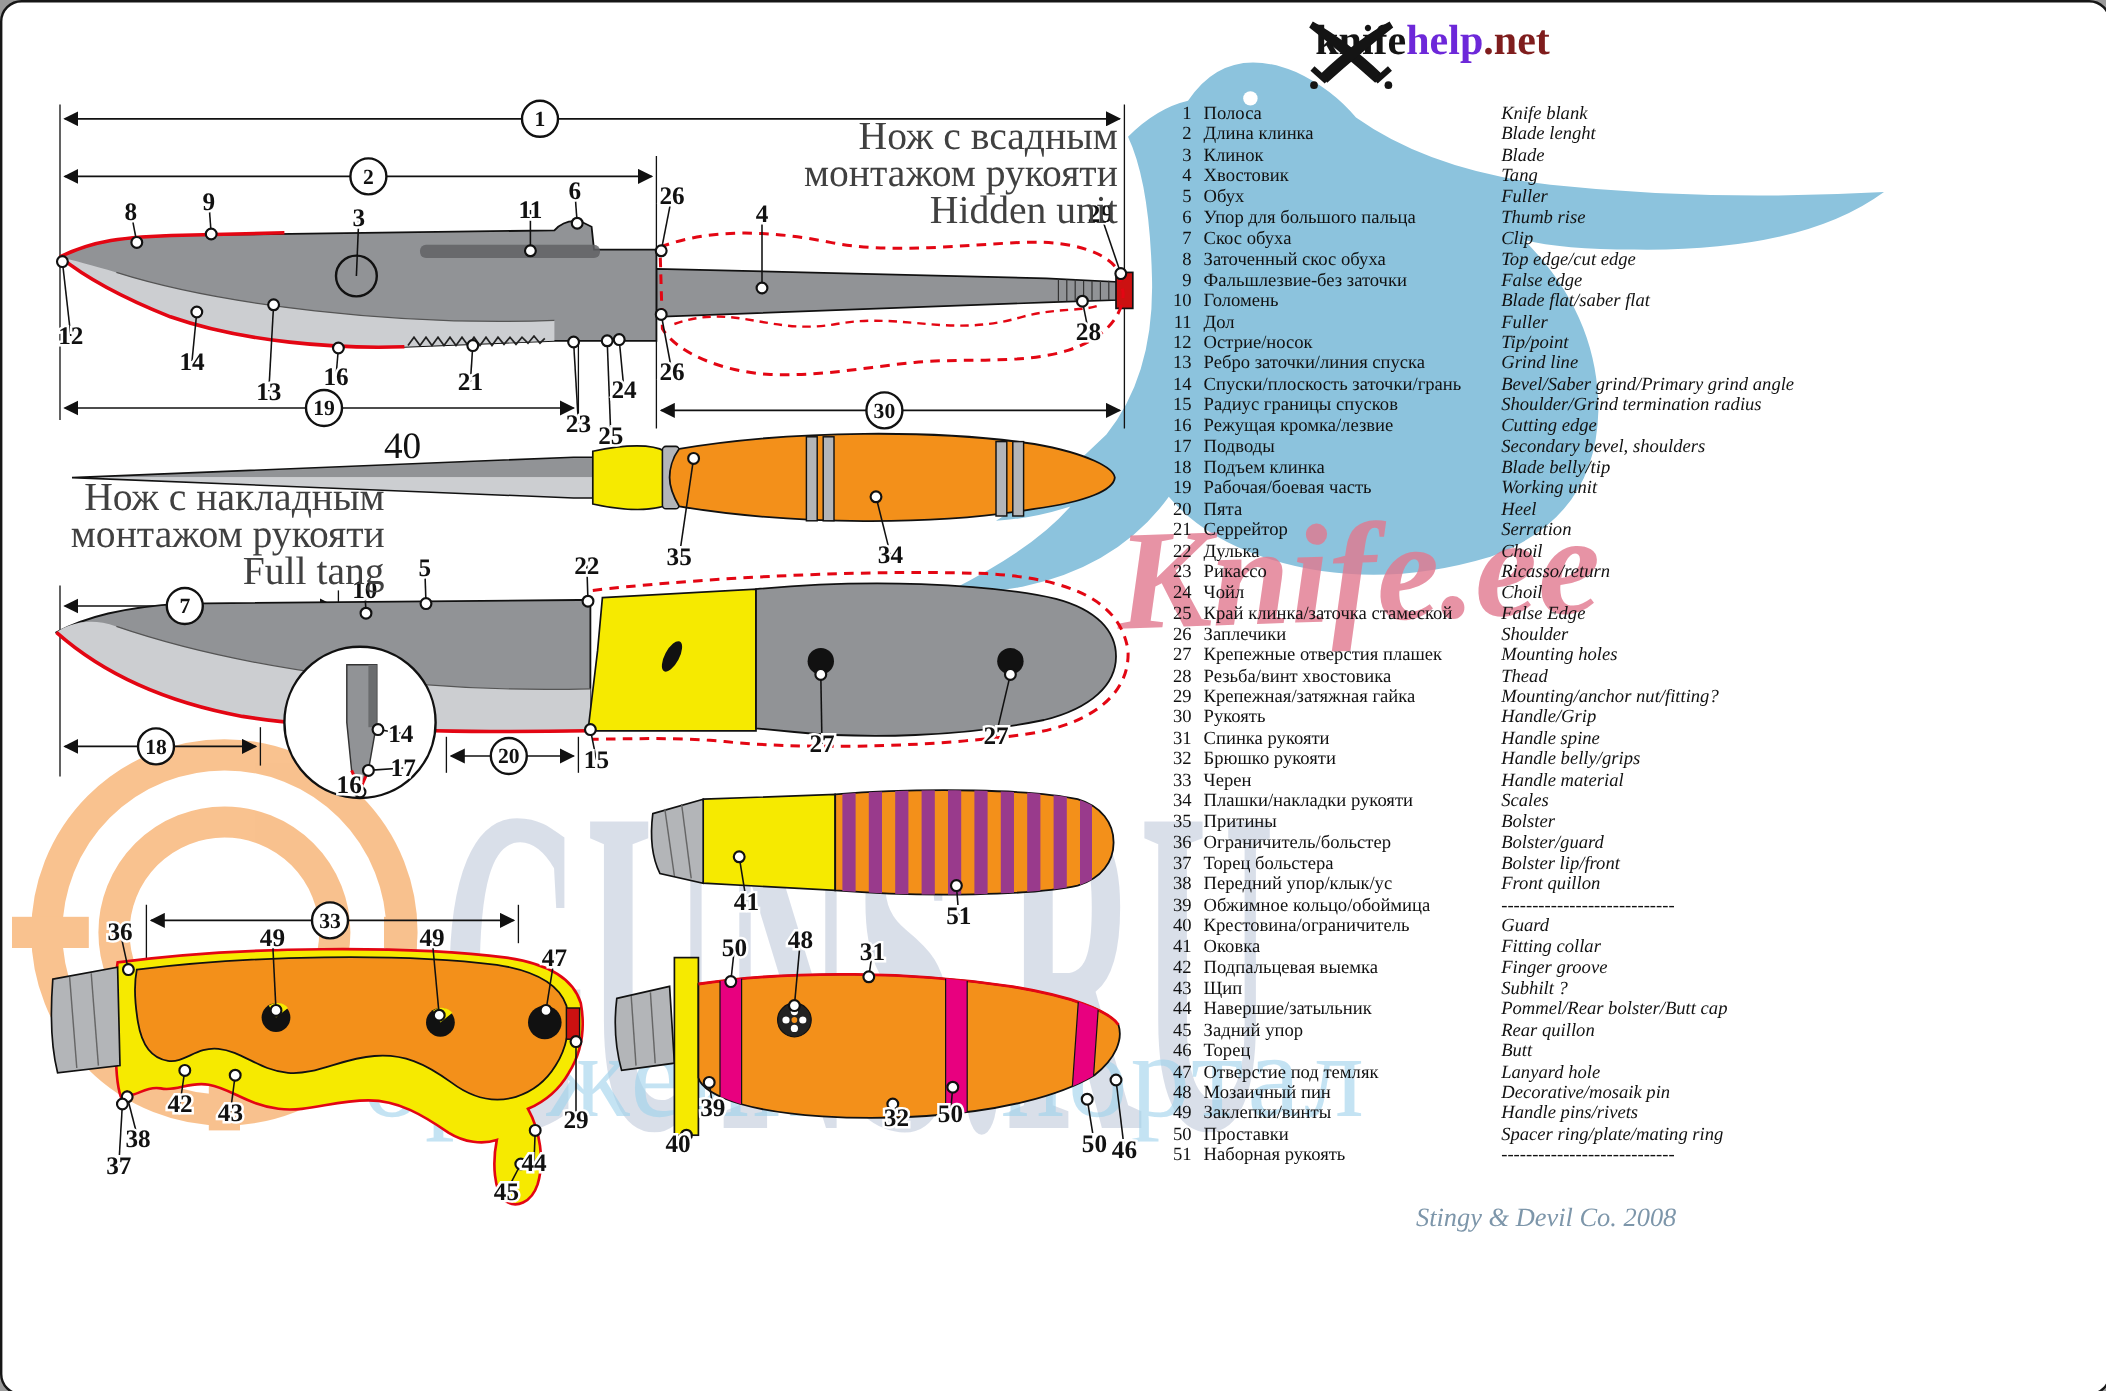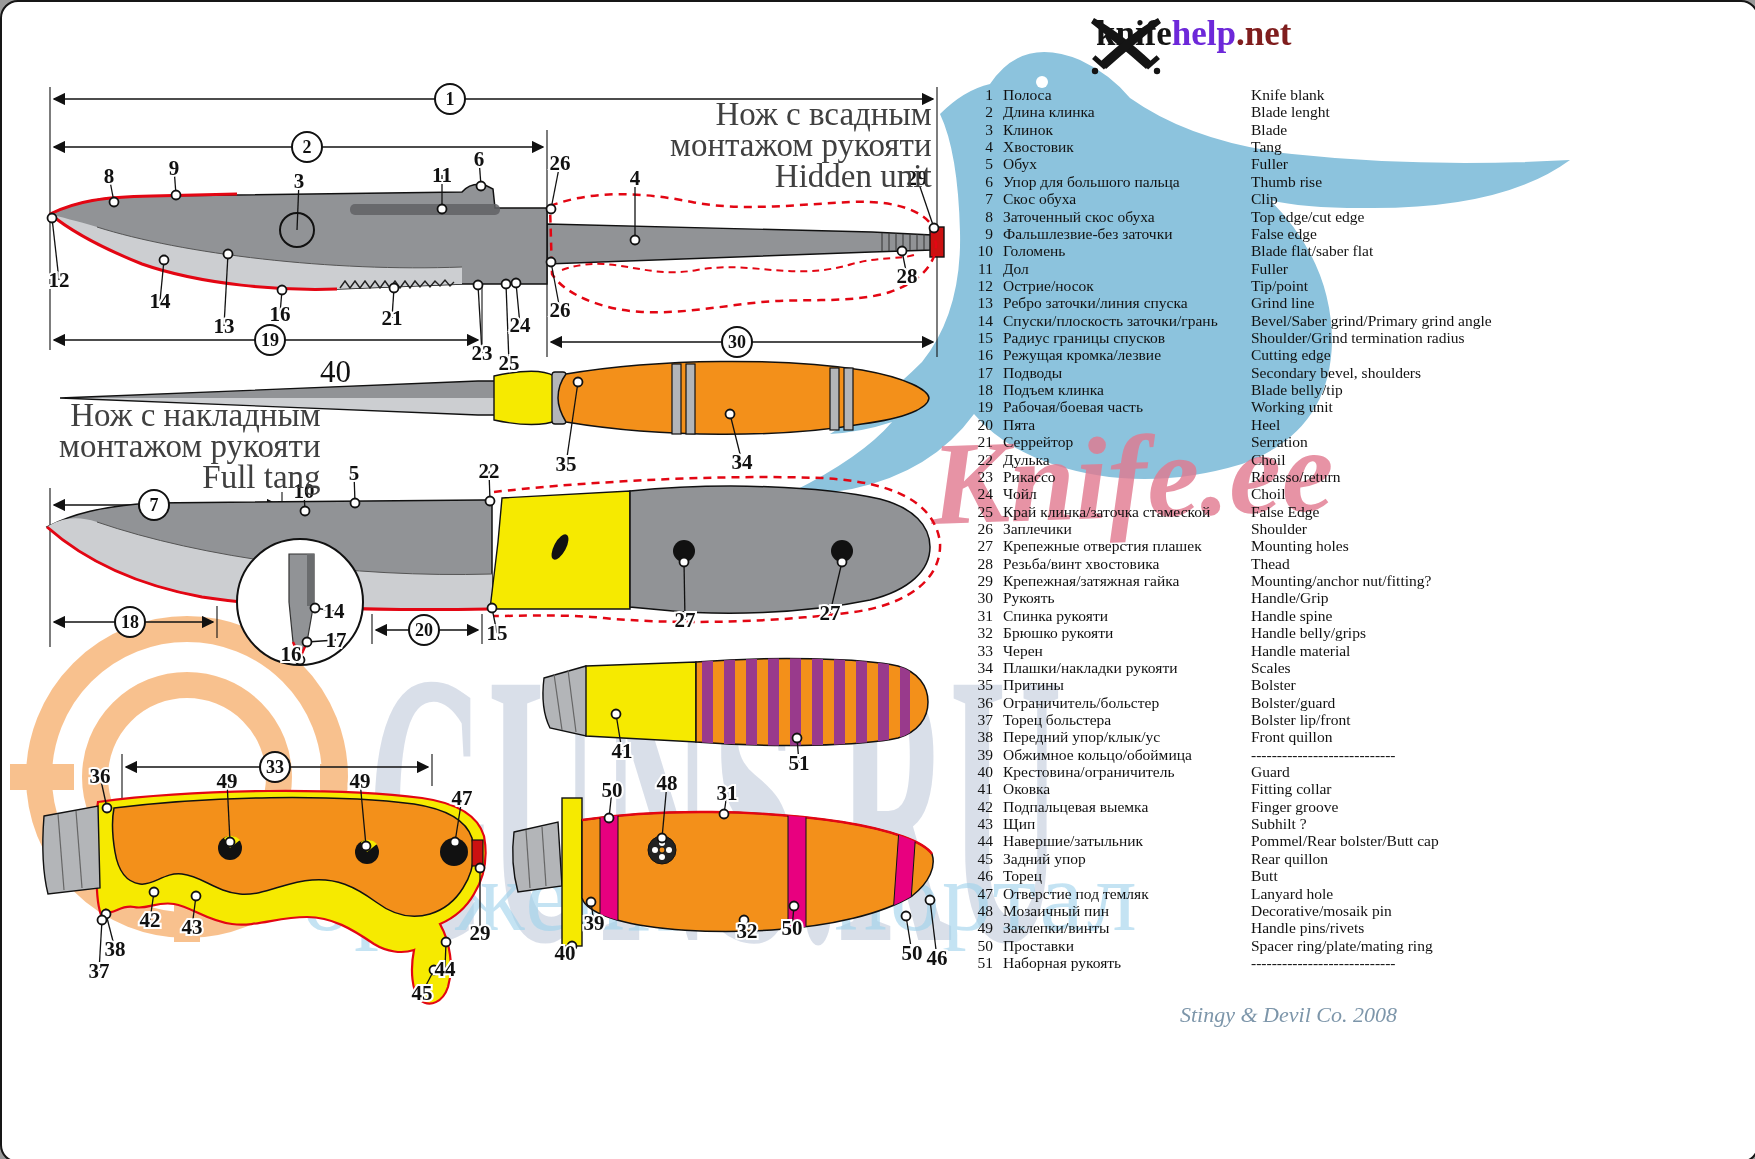--- a/index.html
+++ b/index.html
@@ -4,21 +4,21 @@
 <style>
   html,body{margin:0;padding:0;background:#9a9a9a;}
   #canvas{position:relative;width:1755px;height:1159px;background:#fff;border:2px solid #161616;
           border-radius:18px;overflow:hidden;font-family:"Liberation Serif",serif;color:#111;}
   svg{position:absolute;left:0;top:0;}
   
   #legend{position:absolute;left:963px;top:84px;width:580px;z-index:5;}
   .legend-row{display:flex;height:17.36px;line-height:17.5px;font-size:15.5px;white-space:nowrap;}
   .lg-num{width:28px;text-align:right;margin-right:10px;flex:none;}
   .lg-ru{width:248px;flex:none;overflow:visible;}
-  .lg-en{}
+  .lg-en{font-style:italic;}
   
   .dia-title{position:absolute;z-index:4;font-size:33px;line-height:31px;color:#404040;text-align:right;}
   #hidden-tang-title{left:668px;top:97px;}
   #full-tang-title{left:57px;top:398px;}
   #len40{position:absolute;left:318px;top:352px;font-size:31px;z-index:4;}
   
   #logo{position:absolute;left:1088px;top:12px;z-index:6;display:flex;align-items:center;}
   #logo-text{font-size:35px;font-weight:bold;letter-spacing:0px;margin-left:6px;}
   #logo-text .lt-knife{color:#141414;}
   #logo-text .lt-help{color:#6d28d9;}

